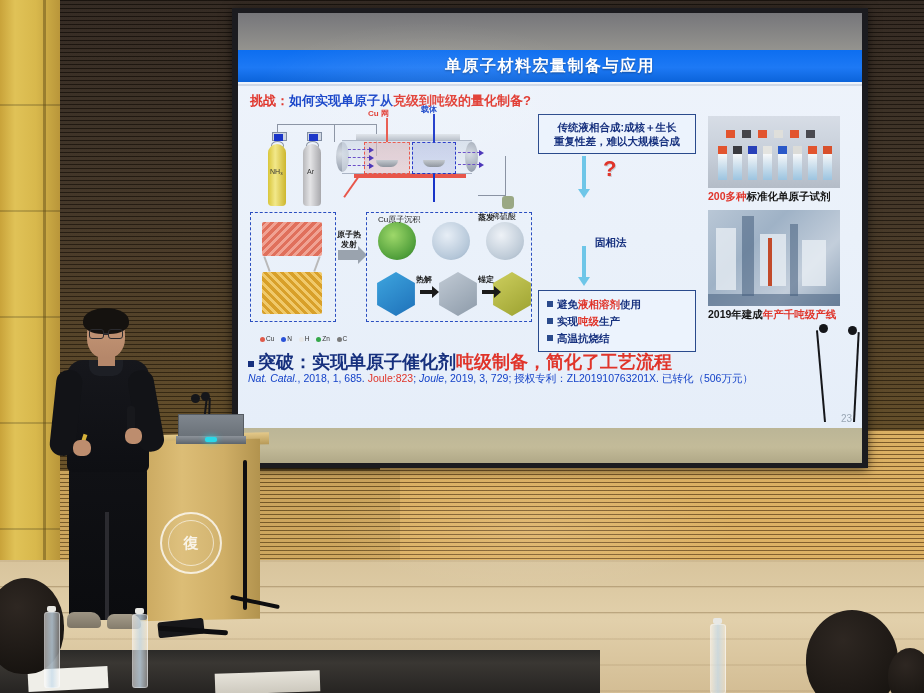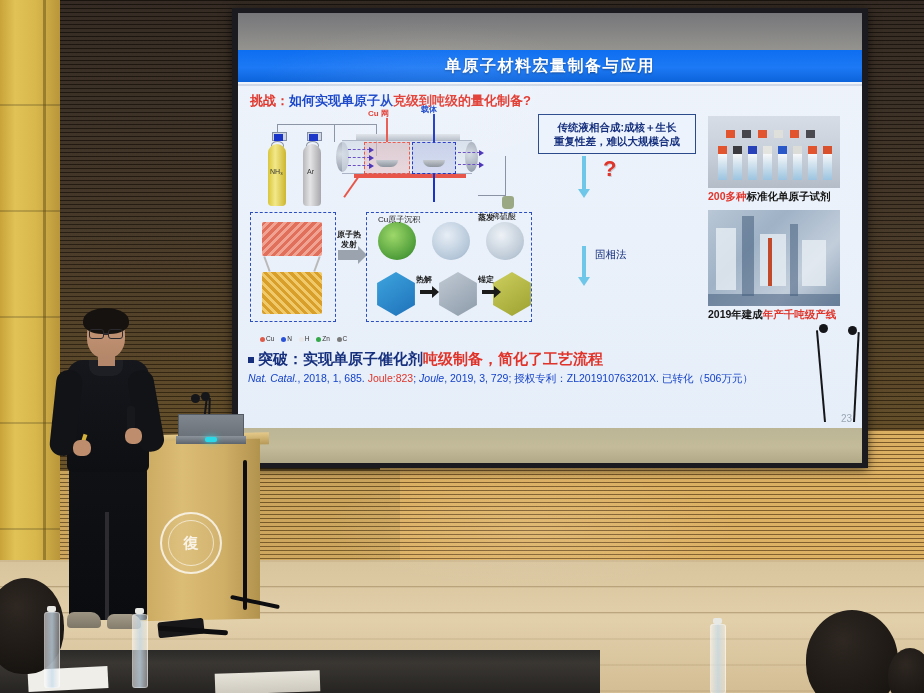--- a/index.html
+++ b/index.html
@@ -209,21 +209,21 @@
   #photo-line {
     position: absolute; left: 470px; top: 160px; width: 132px; height: 96px;
     background: linear-gradient(135deg, #b9c7d6 0%, #9fb2c6 35%, #c3cedb 70%, #8fa3b8 100%);
     overflow: hidden;
   }
   .eq { position: absolute; background: rgba(235,240,246,0.75); }
   .eq-d { position: absolute; background: rgba(70,95,125,0.55); }
 
   
   .breakthrough {
-    position: absolute; left: 10px; top: 300px; font-size: 15px; font-weight: bold; white-space: nowrap; text-align: right;
+    position: absolute; left: 10px; top: 300px; font-size: 18px; font-weight: bold; white-space: nowrap; text-align: right;
   }
   .refline {
     position: absolute; left: 10px; top: 322px; font-size: 10.5px; white-space: nowrap;
   }
   .ital { font-style: italic; }
   .pagenum {
     position: absolute; right: 10px; bottom: 4px; font-size: 10px; color: #9aa7b5;
   }
 
   
@@ -464,22 +464,33 @@
       <div class="fbox" style="left:300px;top:64px;width:158px;height:40px;">
         <div class="fb-row c-dkblue">传统液相合成:成核＋生长</div>
         <div class="fb-row c-dkblue">重复性差，难以大规模合成</div>
       </div>
 
       <div class="varr-blue" style="left:344px;top:106px;height:34px;"></div>
       <div class="qmark" style="left:365px;top:106px;">?</div>
 
 
       <div class="varr-blue" style="left:344px;top:196px;height:32px;"></div>
-      <div style="position:absolute;left:357px;top:198px;font-size:10.5px;font-weight:normal;color:#16307e;">固相法</div>
-
+      <div style="position:absolute;left:357px;top:186px;font-size:10.5px;font-weight:bold;color:#16307e;">固相法</div>
+
+      <div class="fbox left-al" style="left:300px;top:240px;width:158px;height:62px;">
+        <div class="fb-row">
+          <span class="bull"></span><span class="c-dkblue">避免</span><span class="c-red">液相溶剂</span><span class="c-dkblue">使用</span>
+        </div>
+        <div class="fb-row" style="margin-top:3px;">
+          <span class="bull"></span><span class="c-dkblue">实现</span><span class="c-red">吨级</span><span class="c-dkblue">生产</span>
+        </div>
+        <div class="fb-row" style="margin-top:3px;">
+          <span class="bull"></span><span class="c-dkblue">高温抗烧结</span>
+        </div>
+      </div>
 
       <div id="photo-vials">
         <div class="vial" style="left:10px;"></div>
         <div class="vcap" style="left:10px;bottom:34px;background:#e2542e;"></div>
         <div class="vial" style="left:25px;"></div>
         <div class="vcap" style="left:25px;bottom:34px;background:#3a3a3f;"></div>
         <div class="vial" style="left:40px;"></div>
         <div class="vcap" style="left:40px;bottom:34px;background:#2840b8;"></div>
         <div class="vial" style="left:55px;"></div>
         <div class="vcap" style="left:55px;bottom:34px;background:#e4e4e0;"></div>

